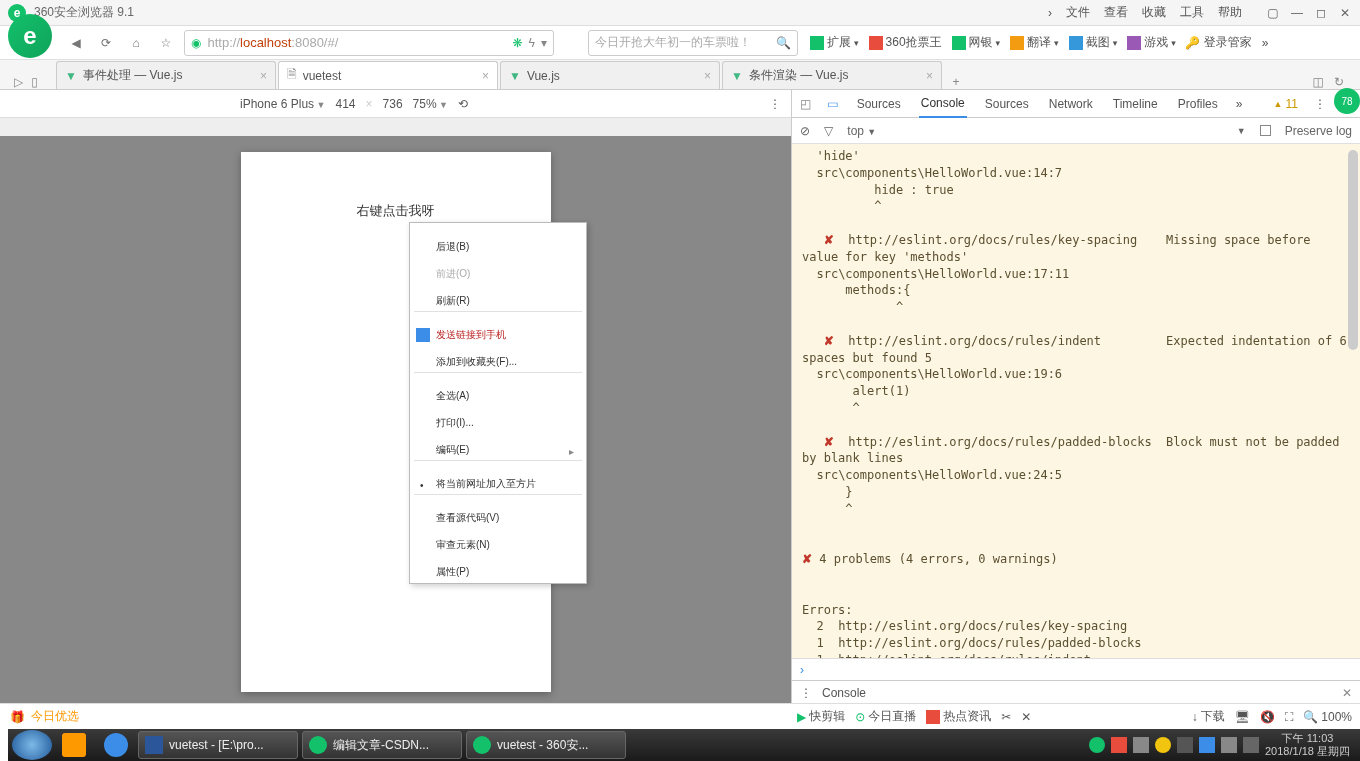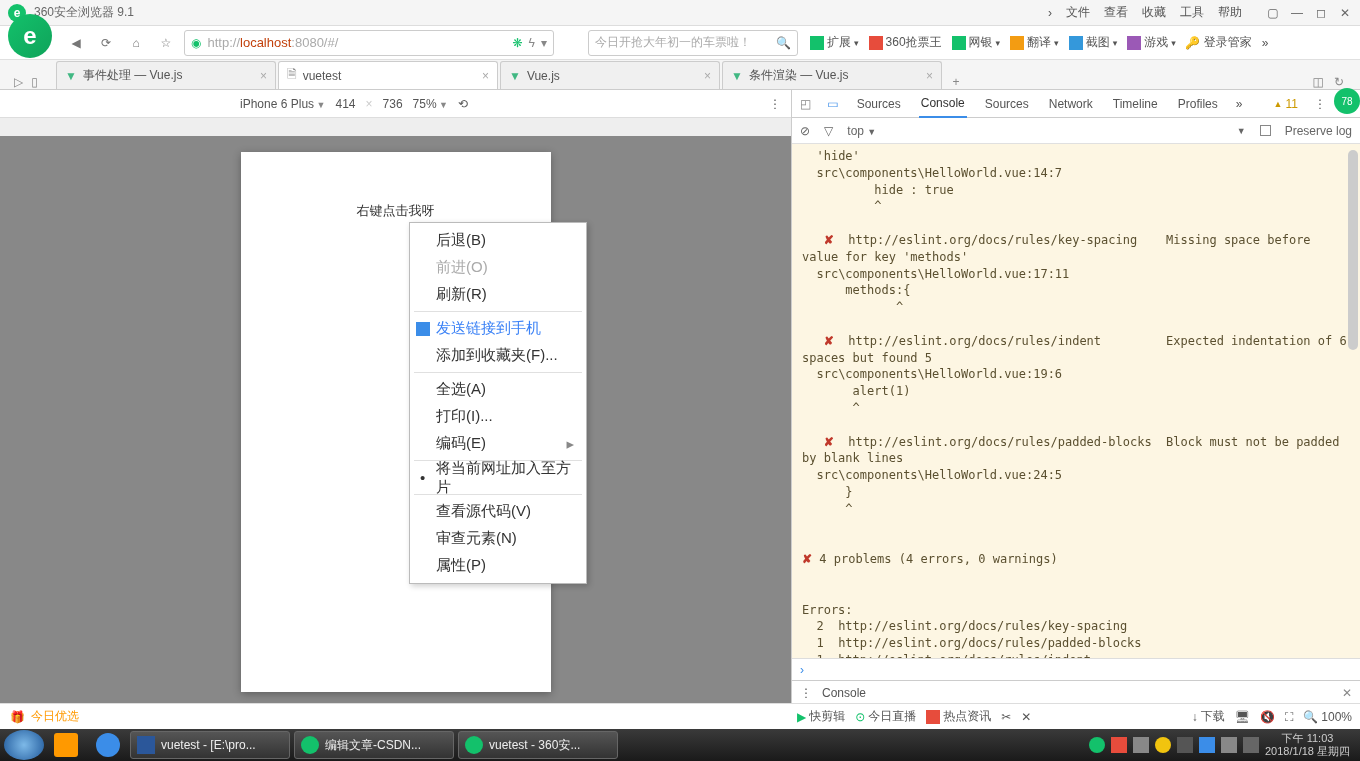--- a/index.html
+++ b/index.html
@@ -54,23 +54,23 @@
 .dev-toolbar .sep { color: #ccc; }
 .dev-toolbar .dd::after { content: " ▼"; color: #888; font-size: 9px; }
 .dev-toolbar .menudots { margin-left: auto; }
 .left-content { flex: 1; background: #888; display: flex; justify-content: center; padding-top: 0; position: relative; }
 .ruler { height: 18px; background: #eee; position: absolute; top: 0; left: 0; right: 0; }
 .phone-frame { width: 310px; background: #fff; margin-top: 34px; box-shadow: 0 2px 8px rgba(0,0,0,0.3); padding-top: 50px; height: 540px; }
 .phone-text { text-align: center; font-size: 13px; color: #333; }
 
 
 .ctx-menu { position: absolute; left: 409px; top: 222px; width: 178px; background: #fff; border: 1px solid #bbb; box-shadow: 2px 2px 6px rgba(0,0,0,0.2); z-index: 100; padding: 4px 0; }
-.ctx-item { height: 27px; display: flex; align-items: center; padding: 0 12px 0 26px; font-size: 15px; color: #333; position: relative; }
+.ctx-item { height: 27px; display: flex; align-items: flex-end; padding: 0 12px 0 26px; font-size: 10px; color: #333; position: relative; }
 .ctx-item.disabled { color: #aaa; }
-.ctx-item.highlight { color: #3b82f6; }
+.ctx-item.highlight { color: #b91c1c; }
 .ctx-item .bullet { position: absolute; left: 10px; color: #333; }
 .ctx-item .sub { margin-left: auto; color: #888; }
 .ctx-item .preicon { position: absolute; left: 6px; width: 14px; height: 14px; background: #3b8de8; }
 .ctx-sep { height: 1px; background: #e0e0e0; margin: 3px 4px; }
 
 
 .right-pane { width: 568px; display: flex; flex-direction: column; background: #fff; }
 .dt-tabs { height: 28px; border-bottom: 1px solid #ccc; display: flex; align-items: center; padding: 0 8px; gap: 16px; font-size: 12px; color: #555; }
 .dt-tabs .tico { color: #888; }
 .dt-tabs .dtab { padding: 0 2px; height: 28px; display: flex; align-items: center; }
@@ -88,21 +88,21 @@
 
 
 .status-left { position: absolute; bottom: 32px; left: 0; width: 789px; height: 26px; border-top: 1px solid #ddd; display: flex; align-items: center; padding: 0 10px; color: #f90; gap: 6px; }
 .status-right { position: absolute; bottom: 32px; left: 789px; right: 0; height: 26px; border-top: 1px solid #ddd; display: flex; align-items: center; padding: 0 8px; gap: 10px; font-size: 12px; color: #555; }
 .status-right .sitem { display: flex; align-items: center; gap: 3px; }
 .status-right .grn { color: #13c16b; }
 .status-right .hotico { width: 14px; height: 14px; background: #e74c3c; display: inline-block; }
 .status-right .end { margin-left: auto; display: flex; gap: 10px; align-items: center; }
 
 
-.taskbar { position: absolute; bottom: 0; left: 0; right: 0; height: 32px; background: linear-gradient(#3a3a3a,#1a1a1a); display: flex; align-items: center; padding: 0 4px; }
+.taskbar { position: absolute; bottom: 0; left: 8px; right: 0; height: 32px; background: linear-gradient(#3a3a3a,#1a1a1a); display: flex; align-items: center; padding: 0 4px; }
 .tb-btn { height: 28px; min-width: 40px; display: flex; align-items: center; justify-content: center; margin-right: 2px; border-radius: 2px; }
 .tb-btn.start { background: radial-gradient(circle,#7db9e8,#1e5799); border-radius: 50%; width: 30px; height: 30px; }
 .tb-btn.app { width: 40px; }
 .tb-app-ico { width: 24px; height: 24px; border-radius: 3px; }
 .tb-task { height: 28px; min-width: 160px; max-width: 170px; background: linear-gradient(#555,#333); border: 1px solid #666; border-radius: 3px; display: flex; align-items: center; padding: 0 6px; gap: 6px; color: #eee; font-size: 12px; margin-right: 4px; overflow: hidden; white-space: nowrap; }
 .tb-task .tico2 { width: 18px; height: 18px; flex-shrink: 0; }
 .tb-tray { margin-left: auto; display: flex; align-items: center; gap: 6px; color: #ccc; font-size: 11px; padding-right: 6px; }
 .tb-tray .tray-ico { width: 16px; height: 16px; }
 .tb-clock { text-align: center; line-height: 1.2; }
 

